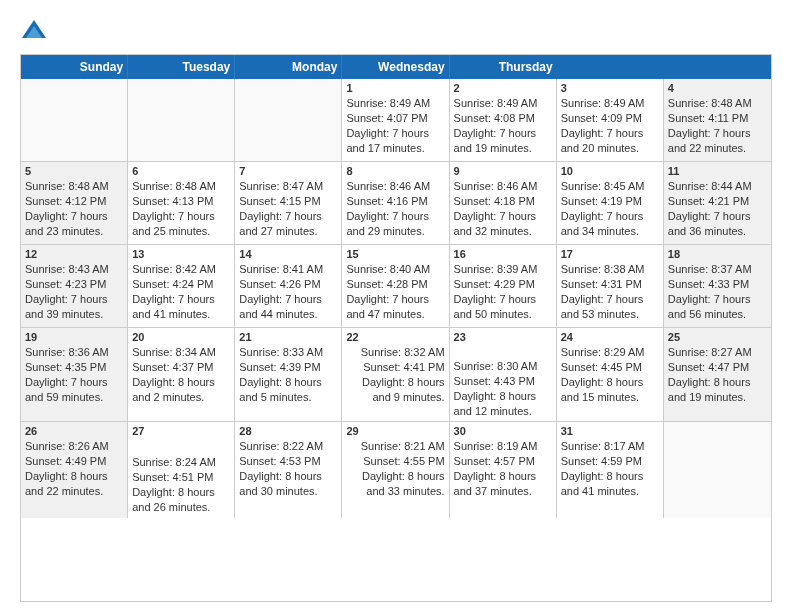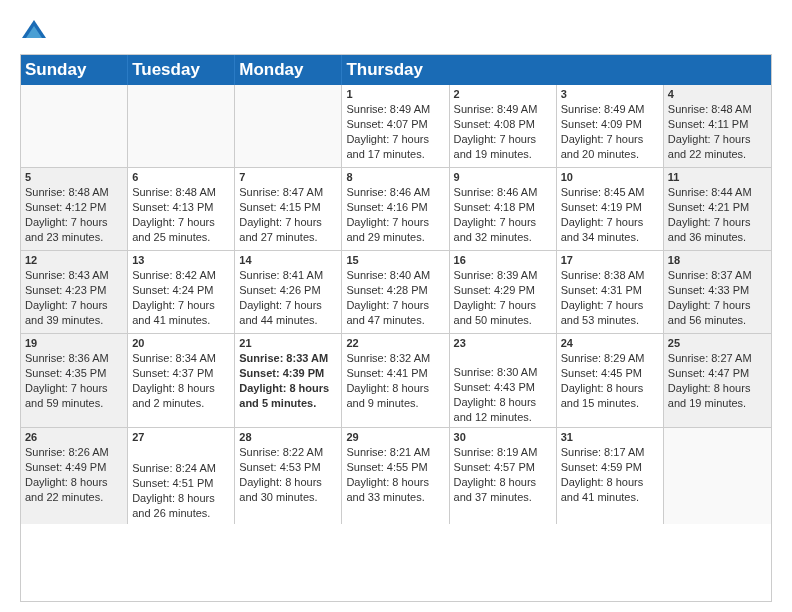--- a/index.html
+++ b/index.html
@@ -64,24 +64,24 @@
       flex: 1;
       border: 1px solid #ccc;
     }
     .cal-header-row {
       display: grid;
       grid-template-columns: repeat(7, 1fr);
       background: #1a6bb5;
     }
     .cal-header-cell {
       color: #fff;
-      font-size: 17px;
+      font-size: 12px;
       font-weight: bold;
       padding: 5px 4px;
-      text-align: left;
+      text-align: right;
       border-right: 1px solid #2a7bc5;
     }
     .cal-header-cell:last-child { border-right: none; }
     .cal-body {
       display: flex;
       flex-direction: column;
     }
     .cal-row {
       display: grid;
       grid-template-columns: repeat(7, 1fr);
@@ -131,20 +131,21 @@
       <div class="month-title"></div>
       <div class="location"></div>
     </div>
   </div>
 
   <div class="calendar">
     <div class="cal-header-row">
     <div class="cal-header-cell">Sunday</div>
         <div class="cal-header-cell">Tuesday</div>
         <div class="cal-header-cell">Monday</div>
+        <div class="cal-header-cell">Wednesday</div>
         <div class="cal-header-cell">Thursday</div>
       </div>
     <div class="cal-body">
     <div class="cal-row">
           <div class="cal-cell empty"></div>
           <div class="cal-cell empty"></div>
           <div class="cal-cell empty"></div>
           <div class="cal-cell">
             <div class="day-number">1</div>
             <div class="cell-text" style="white-space: pre-line;">Sunrise: 8:49 AM
@@ -286,28 +287,28 @@
           </div>
           <div class="cal-cell">
             <div class="day-number">20</div>
             <div class="cell-text" style="white-space: pre-line;">Sunrise: 8:34 AM
 Sunset: 4:37 PM
 Daylight: 8 hours
 and 2 minutes.</div>
           </div>
           <div class="cal-cell">
             <div class="day-number">21</div>
-            <div class="cell-text" style="white-space: pre-line; font-weight: bold;">Sunrise: 8:33 AM
+            <div class="cell-text" style="white-space: pre-line;">Sunrise: 8:33 AM
 Sunset: 4:39 PM
 Daylight: 8 hours
 and 5 minutes.</div>
           </div>
           <div class="cal-cell">
             <div class="day-number">22</div>
-            <div class="cell-text" style="white-space: pre-line;">Sunrise: 8:32 AM
+            <div class="cell-text" style="white-space: pre-line; text-align: right;">Sunrise: 8:32 AM
 Sunset: 4:41 PM
 Daylight: 8 hours
 and 9 minutes.</div>
           </div>
           <div class="cal-cell">
             <div class="day-number">23</div>
             <div class="cell-text" style="white-space: pre-line; margin-top: 16px;">Sunrise: 8:30 AM
 Sunset: 4:43 PM
 Daylight: 8 hours
 and 12 minutes.</div>
@@ -344,21 +345,21 @@
           </div>
           <div class="cal-cell">
             <div class="day-number">28</div>
             <div class="cell-text" style="white-space: pre-line;">Sunrise: 8:22 AM
 Sunset: 4:53 PM
 Daylight: 8 hours
 and 30 minutes.</div>
           </div>
           <div class="cal-cell">
             <div class="day-number">29</div>
-            <div class="cell-text" style="white-space: pre-line;">Sunrise: 8:21 AM
+            <div class="cell-text" style="white-space: pre-line; text-align: right;">Sunrise: 8:21 AM
 Sunset: 4:55 PM
 Daylight: 8 hours
 and 33 minutes.</div>
           </div>
           <div class="cal-cell">
             <div class="day-number">30</div>
             <div class="cell-text" style="white-space: pre-line;">Sunrise: 8:19 AM
 Sunset: 4:57 PM
 Daylight: 8 hours
 and 37 minutes.</div>

